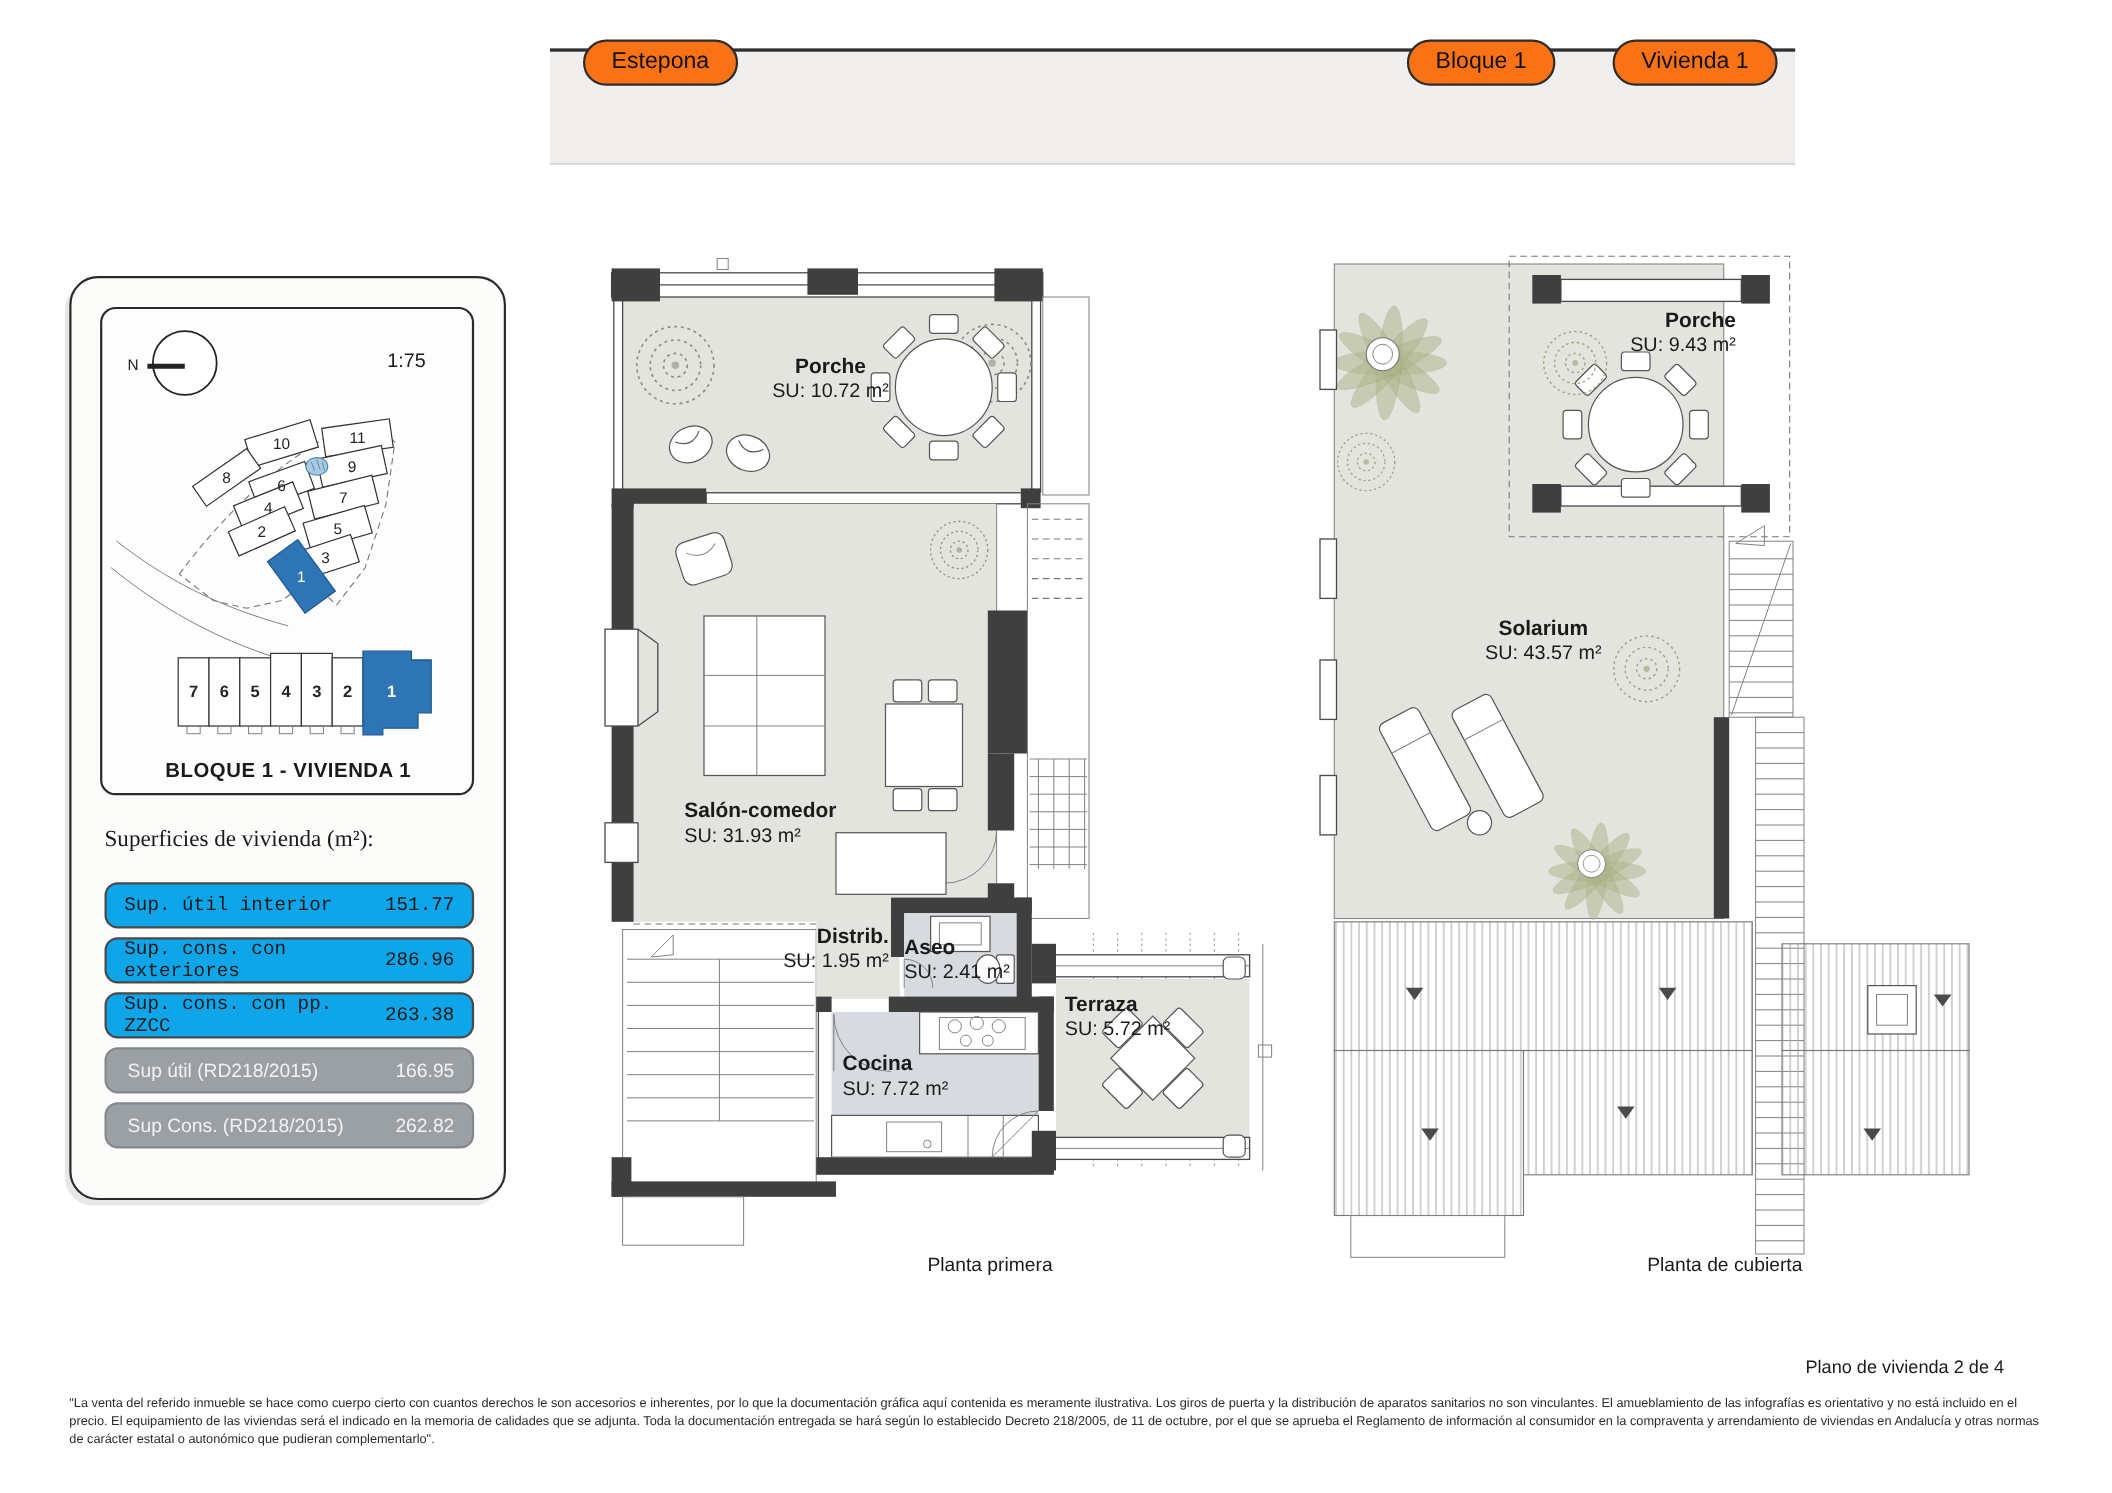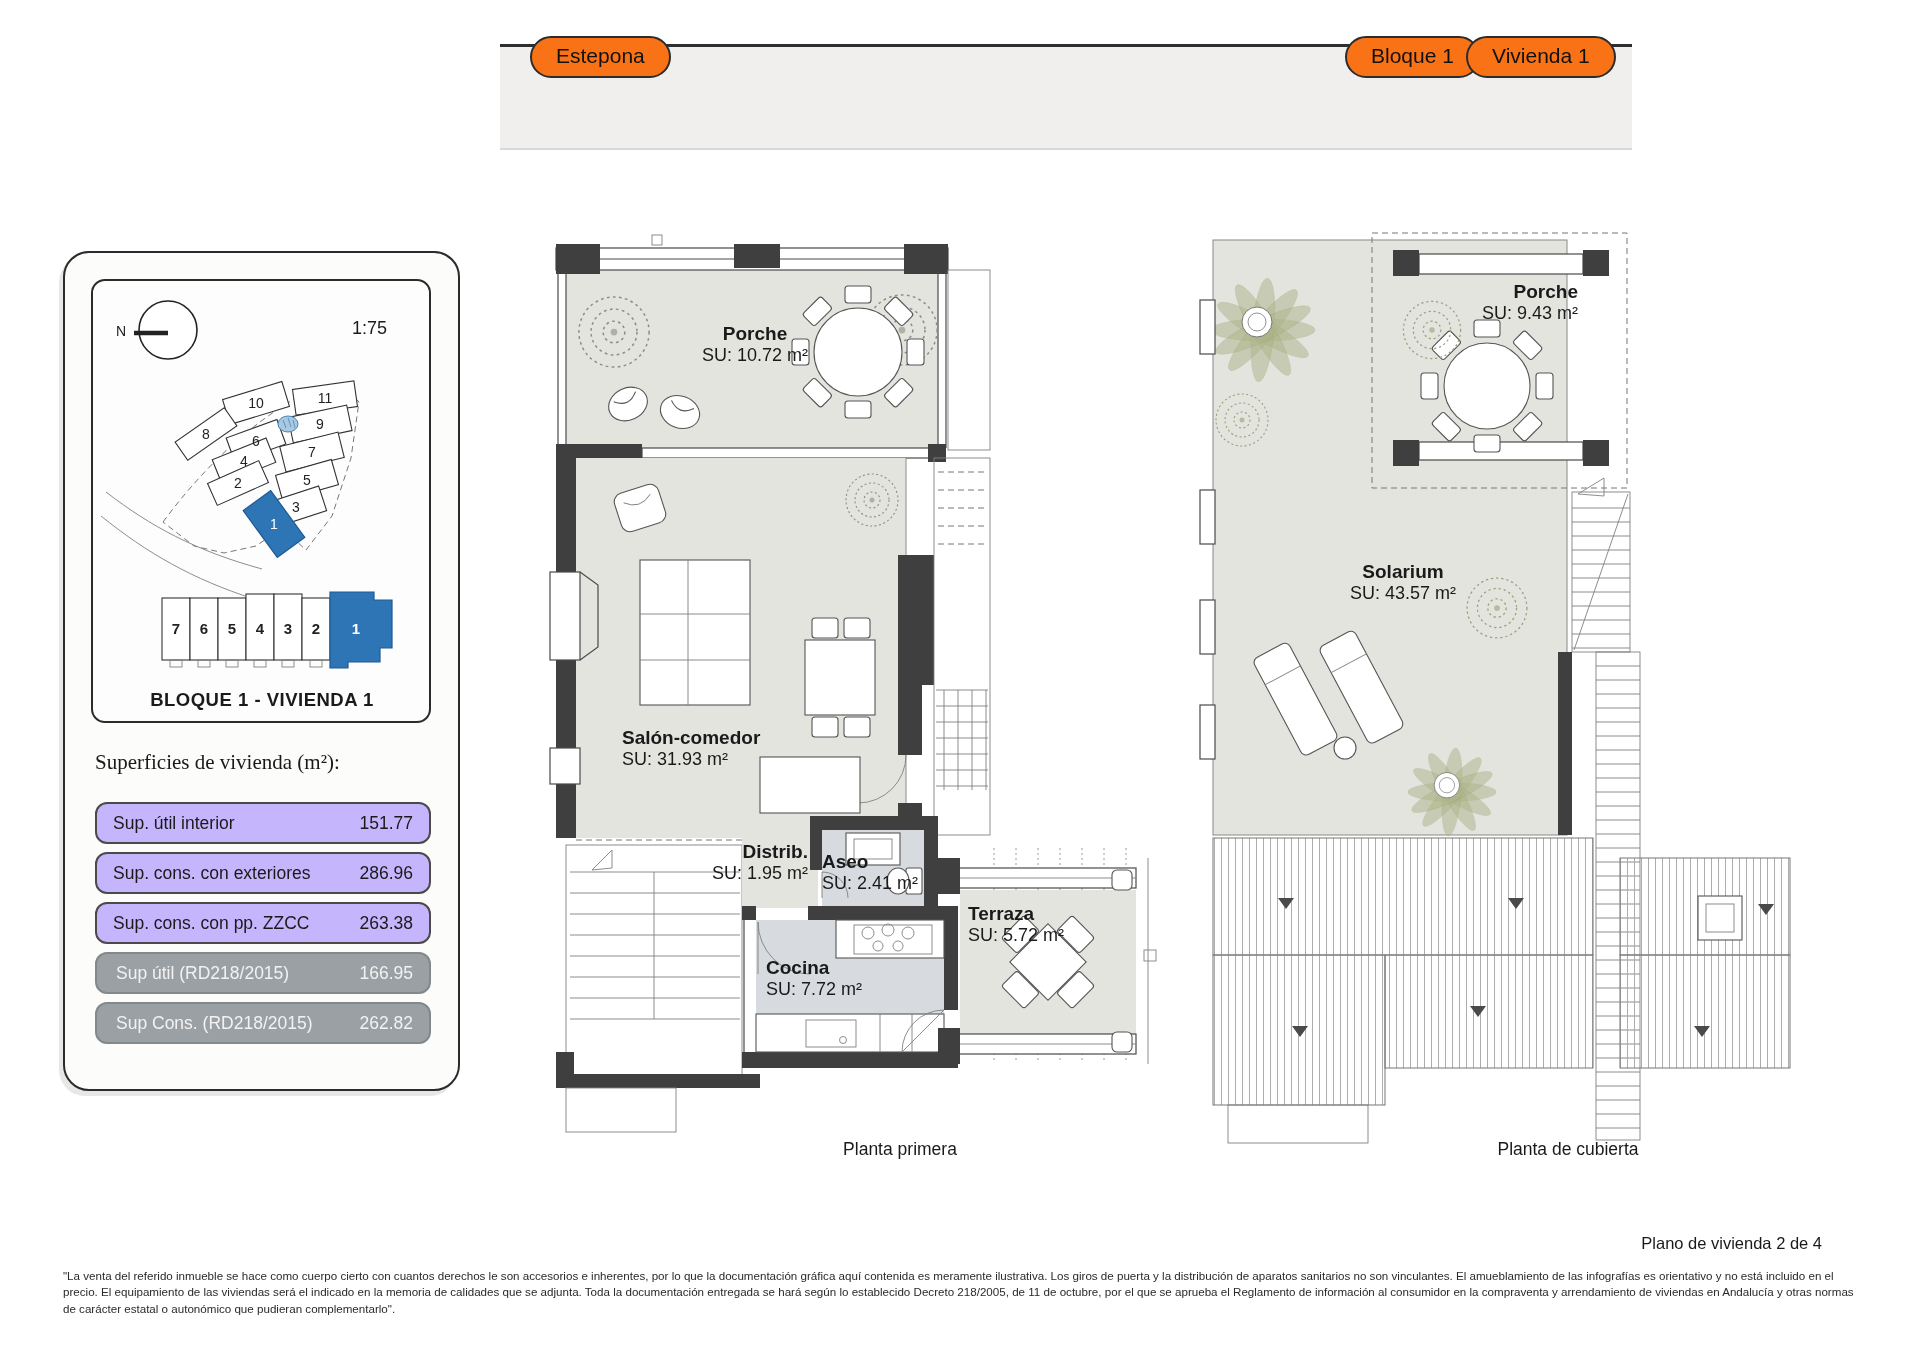--- a/index.html
+++ b/index.html
@@ -35,21 +35,21 @@
   .frond{fill:currentColor;opacity:.5;stroke:#9AA070;stroke-width:.6;}
   .vent{fill:#4a4a4a;}
   .blue{fill:var(--accent);stroke:#1F5A94;stroke-width:1.2;}
   
   .pill{position:absolute;height:38px;line-height:36px;padding:0 24px;background:#f97316;
         border:2px solid #2C2C2C;border-radius:999px;font-size:21px;color:#111;top:36px;}
   .scale{position:absolute;left:352px;top:318px;font-size:18px;}
   .surf-title{position:absolute;left:95px;top:750px;font-size:21px;font-family:Liberation Serif, serif;}
   .srow{position:absolute;left:95px;width:336px;height:42px;border-radius:12px;box-sizing:border-box;
         display:flex;align-items:center;justify-content:space-between;padding:0 16px;font-size:17.5px;}
-  .srow.light{background:#c4b5fd;border:2px solid #4A4A4A;color:#1a1a1a;}
+  .srow.light{background:#0ea5e9;border:2px solid #4A4A4A;color:#1a1a1a;font-family:Liberation Mono, monospace;}
   .srow.dark{background:var(--rowgray);border:2px solid #83888B;color:#F2F2F2;padding-left:19px;}
   .block-caption{position:absolute;left:97px;top:689px;width:330px;text-align:center;
                  font-weight:bold;font-size:18.5px;letter-spacing:.5px;}
   .room-label{position:absolute;font-size:18px;line-height:1.22;}
   .room-label .rn{font-weight:bold;font-size:19px;}
   .caption{position:absolute;font-size:17.5px;}
   .sheet{position:absolute;left:1520px;top:1234px;width:302px;text-align:right;font-size:16.5px;}
   .disclaimer{position:absolute;left:63px;top:1268px;width:1800px;font-size:11.6px;line-height:1.42;color:#2A2A2A;}
 </style>
 </head>
@@ -367,21 +367,21 @@
       <rect class="hatch" x="1385" y="955" width="208" height="113"></rect>
       <rect class="hatch" x="1620" y="955" width="170" height="113"></rect>
       <rect class="furn" x="1698" y="896" width="44" height="44"></rect>
         <rect class="lnt" fill="none" x="1706" y="904" width="28" height="28"></rect>
       <path class="vent" d="M1278,898 h16 l-8,11 Z M1508,898 h16 l-8,11 Z M1758,904 h16 l-8,11 Z M1292,1026 h16 l-8,11 Z M1470,1006 h16 l-8,11 Z M1694,1026 h16 l-8,11 Z"></path>
       <rect class="lnt" fill="#fff" x="1228" y="1105" width="140" height="38"></rect>
     </g>
   </svg>
 
   <div class="pill" style="left:530px">Estepona</div>
-  <div class="pill" style="left:1345px">Bloque 1</div>
+  <div class="pill" style="left:1279px">Bloque 1</div>
   <div class="pill" style="left:1466px">Vivienda 1</div>
 
   <div class="scale">1:75</div>
   <div class="block-caption">BLOQUE 1 - VIVIENDA 1</div>
   <div class="surf-title">Superficies de vivienda (m²):</div>
 
   <div class="srow light" style="top:802px">
     <span>Sup. útil interior</span>
     <span>151.77</span>
   </div>

